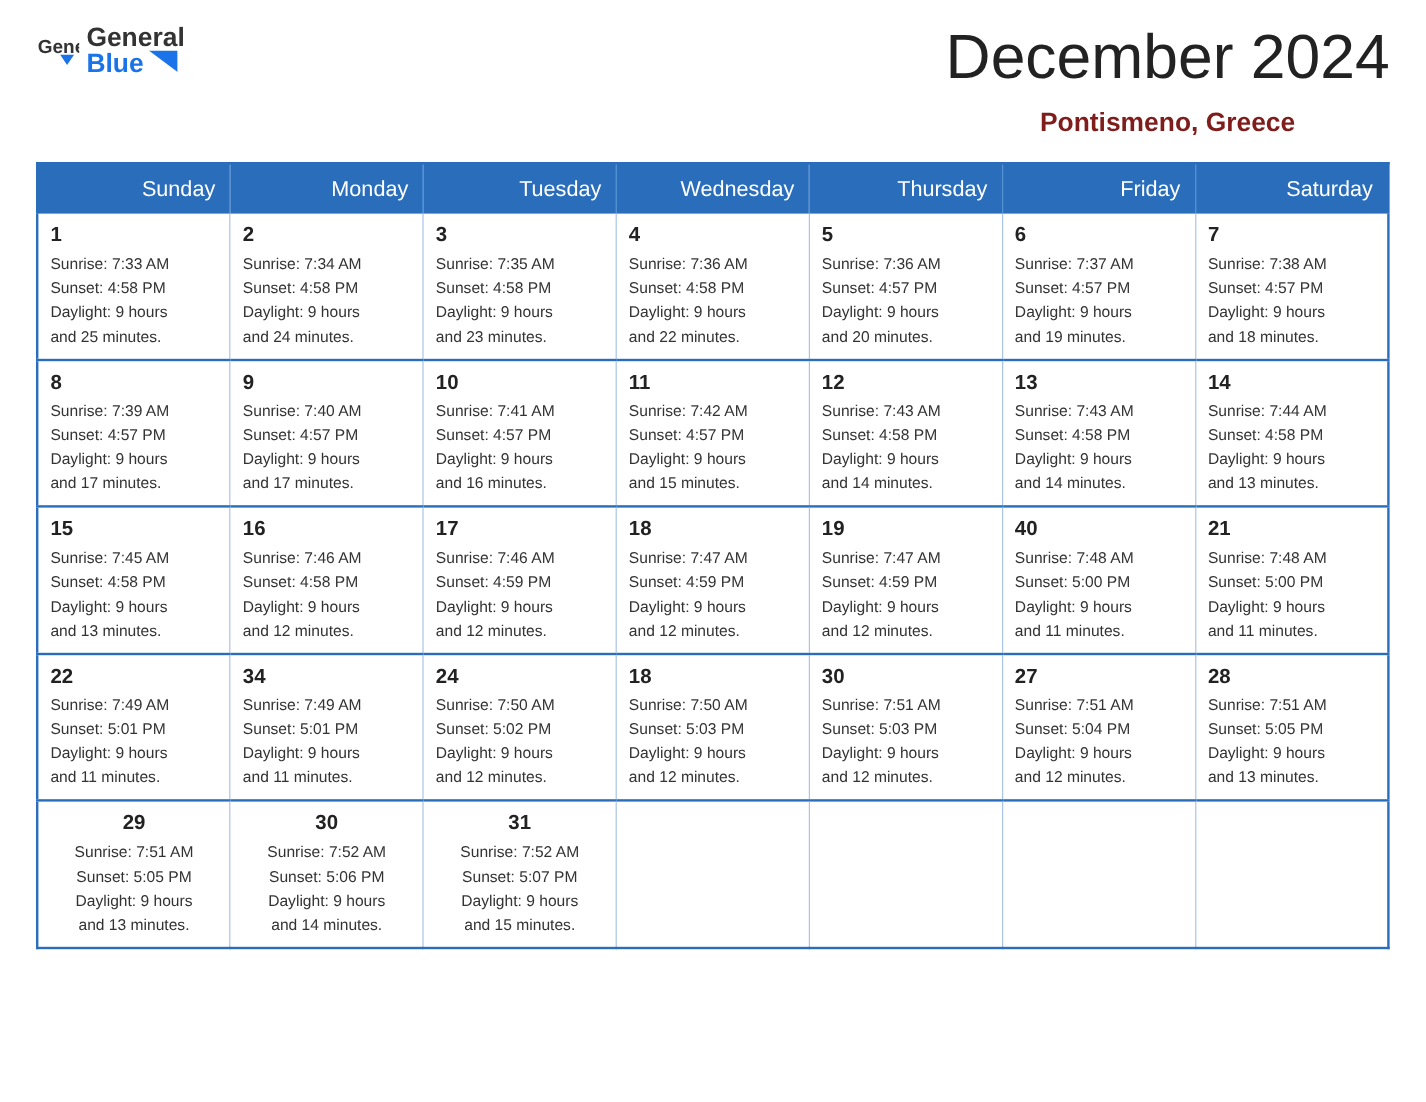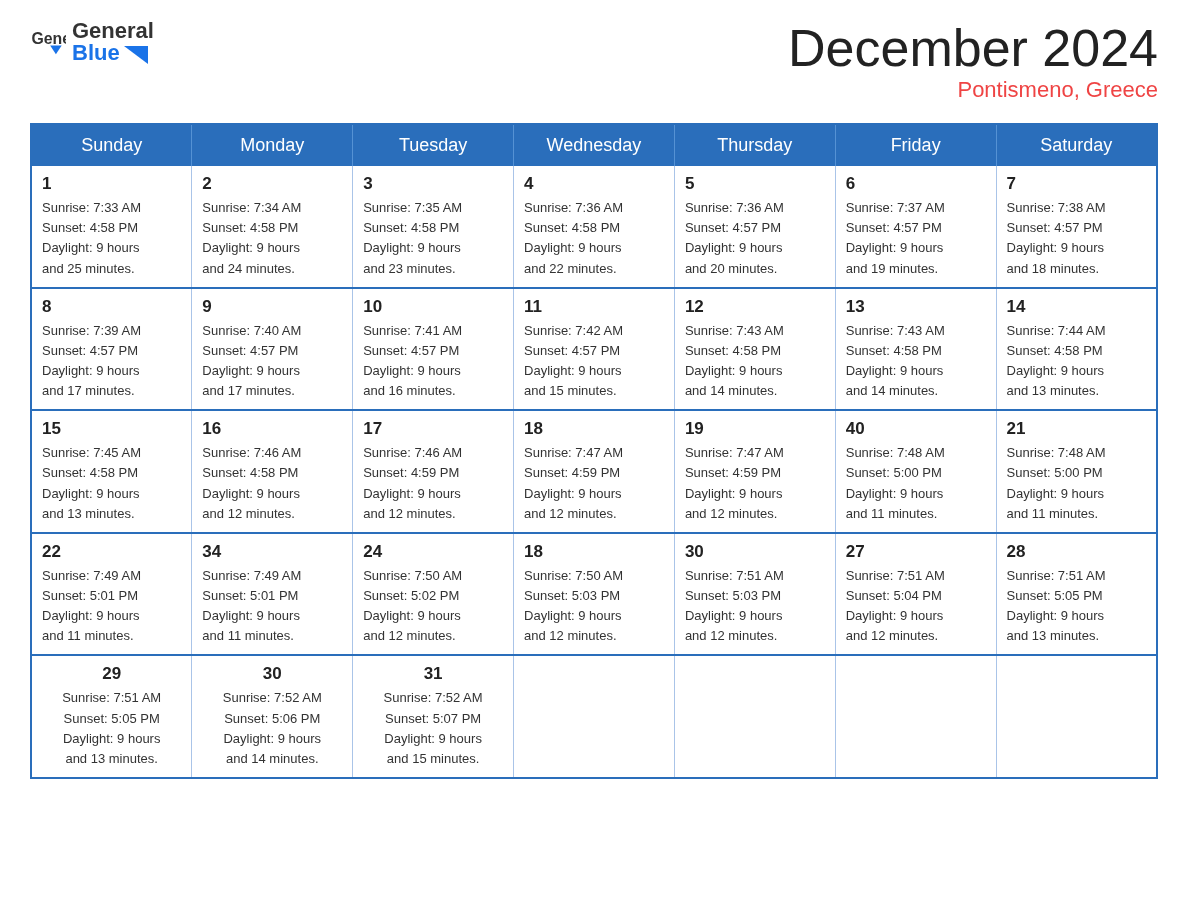--- a/index.html
+++ b/index.html
@@ -19,43 +19,44 @@
     .logo {
       display: flex;
       align-items: center;
       gap: 6px;
     }
     .logo-icon {
       width: 36px;
       height: 36px;
     }
     .title-section {
-      text-align: right;
+      text-align: center;
     }
     .month-title {
       font-size: 52px;
       font-weight: normal;
       color: #222;
       line-height: 1.1;
     }
     .location {
       font-size: 22px;
-      color: #ef4444;
-      margin-top: 0;
+      color: #7f1d1d;
+      margin-top: 12px;
+      font-weight: bold;
     }
     .calendar {
       width: 100%;
       border-collapse: collapse;
       border: 2px solid #2a6ebb;
     }
     .calendar th {
       background-color: #2a6ebb;
       color: white;
-      text-align: center;
-      padding: 10px 0;
+      text-align: right;
+      padding: 10px 12px;
       font-size: 18px;
       font-weight: normal;
       border-right: 1px solid #5592d4;
     }
     .calendar th:last-child {
       border-right: none;
     }
     .calendar td {
       vertical-align: top;
       padding: 8px 10px;
@@ -90,21 +91,21 @@
 <body>
 
 <div class="header">
   <div class="logo">
     <svg class="logo-icon" viewBox="0 0 50 50" xmlns="http://www.w3.org/2000/svg">
       <text x="2" y="28" font-size="22" font-weight="bold" fill="#333">General</text>
       <polygon points="28,30 44,30 36,42" fill="#1a73e8"></polygon>
     </svg>
     <div>
       <div style="font-size:22px;font-weight:bold;color:#333;line-height:1.0;">General</div>
-      <div style="font-size:22px;font-weight:bold;color:#1a73e8;line-height:1.0;display:flex;align-items:flex-end;gap:4px;">
+      <div style="font-size:22px;font-weight:bold;color:#1a73e8;line-height:1.0;display:flex;align-items:flex-start;gap:4px;">
         Blue
         <svg width="24" height="18" viewBox="0 0 24 18">
           <polygon points="0,0 24,0 24,18" fill="#1a73e8"></polygon>
         </svg>
       </div>
     </div>
   </div>
   <div class="title-section">
     <div class="month-title">December 2024</div>
     <div class="location">Pontismeno, Greece</div>

